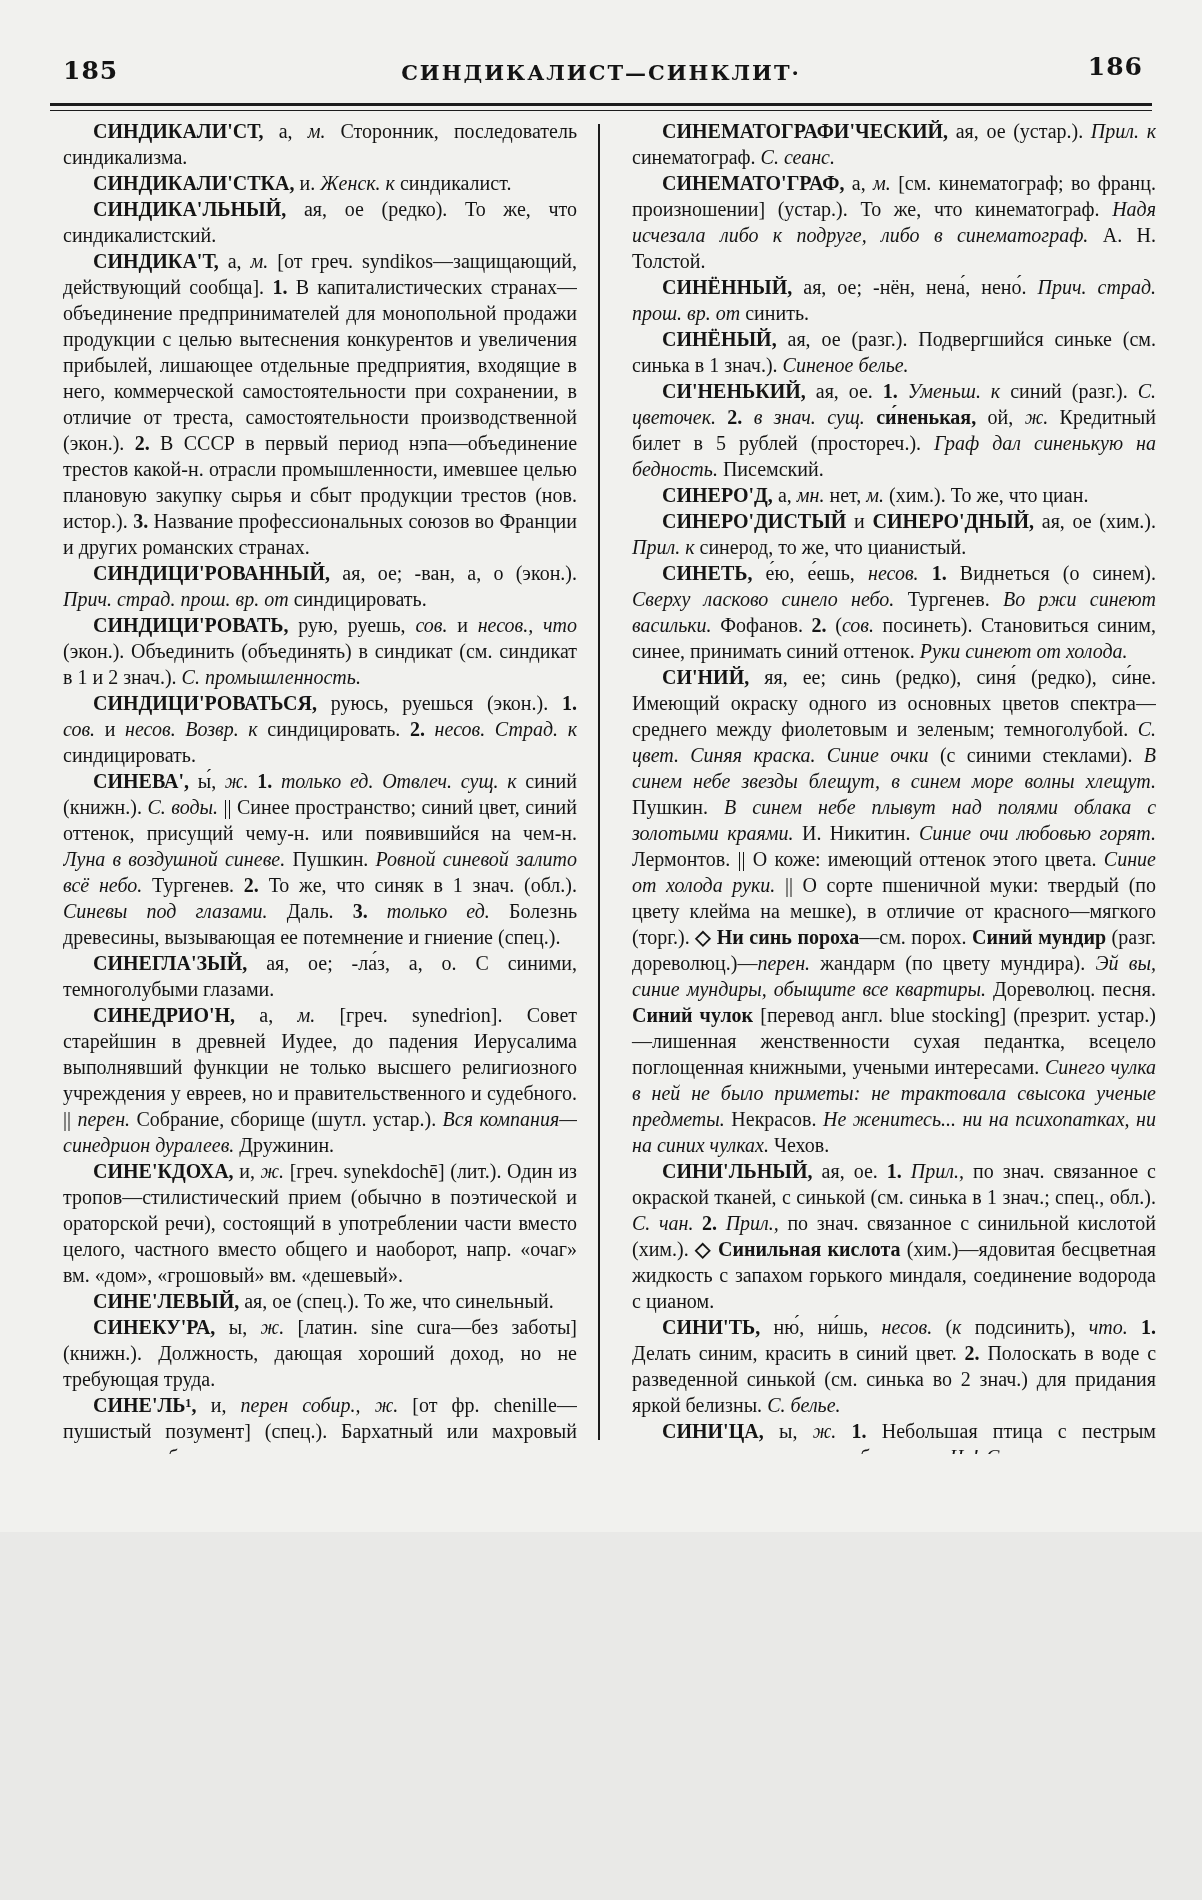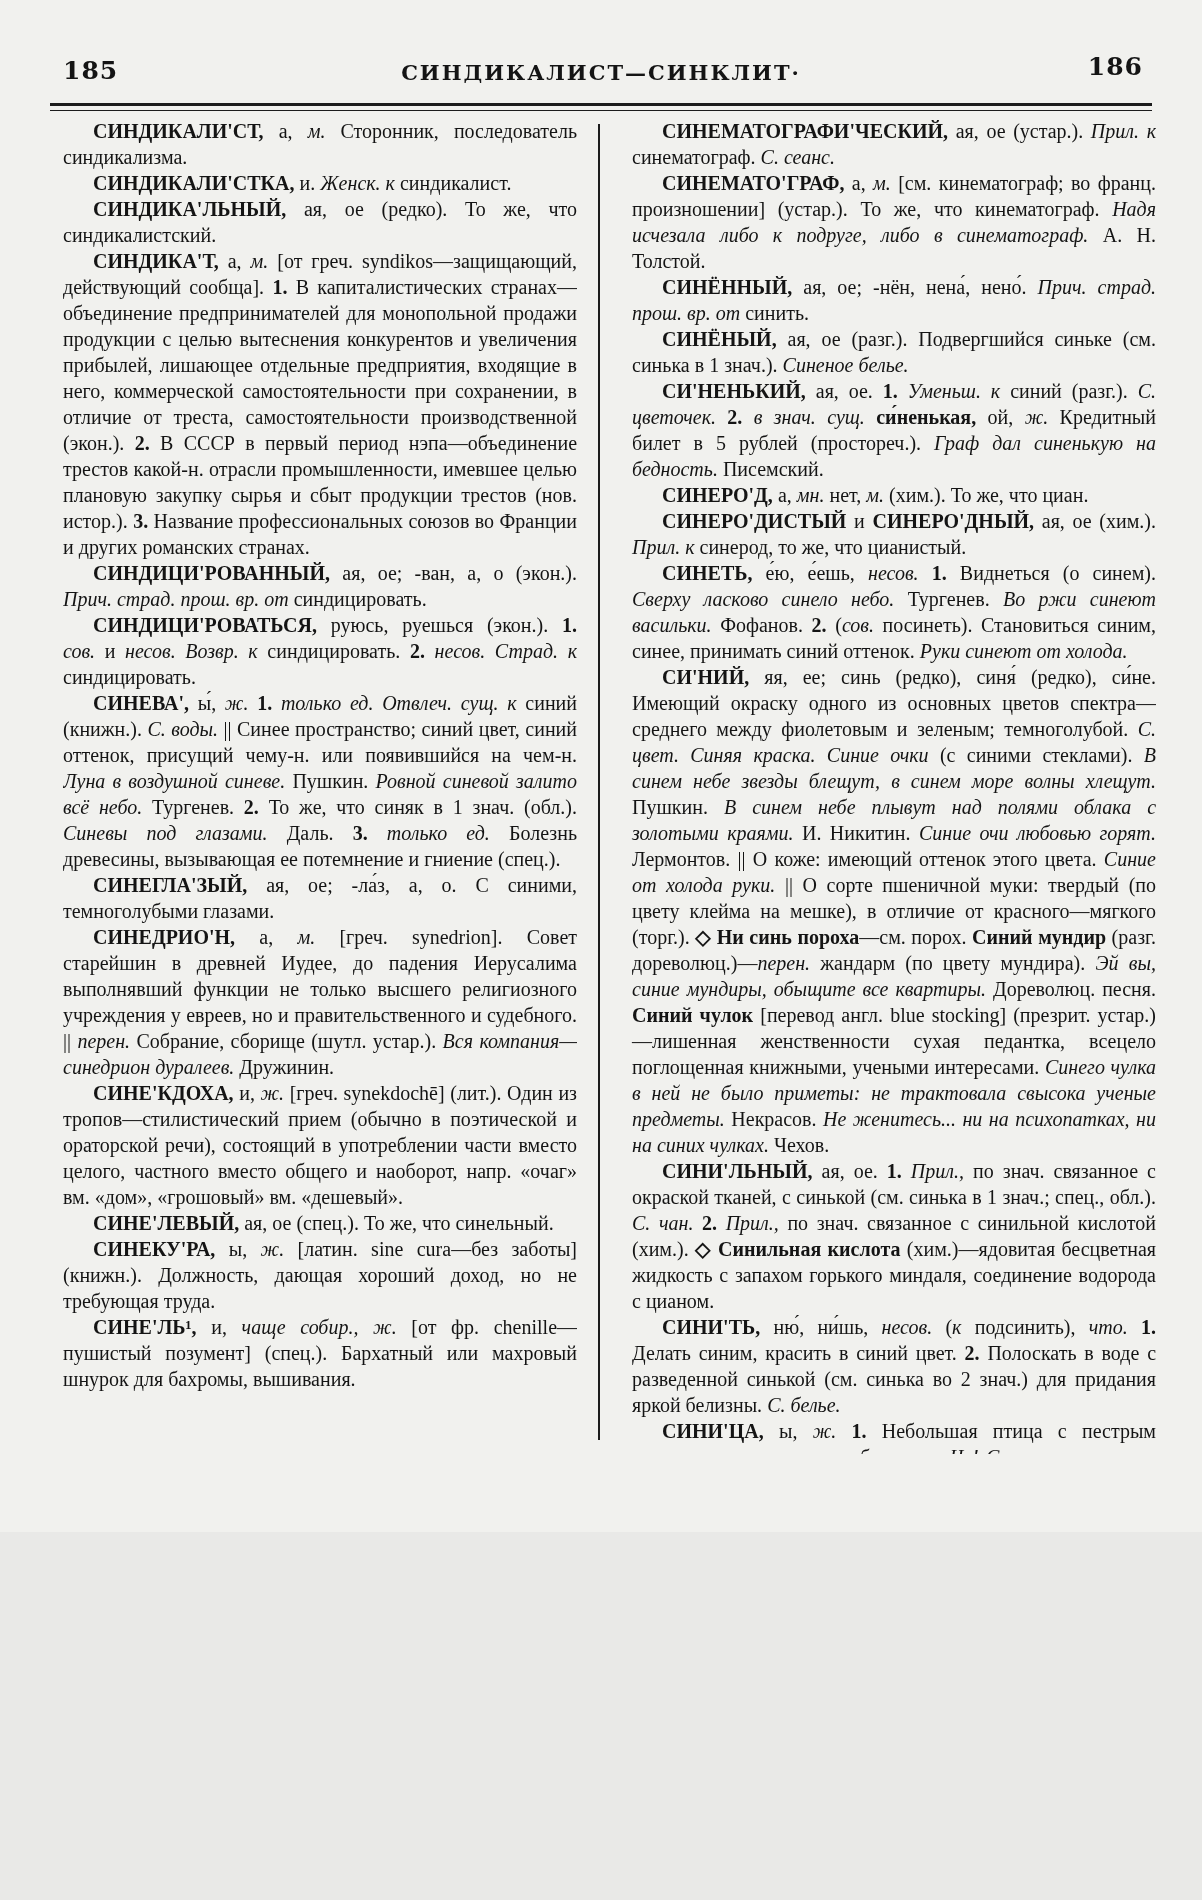--- a/index.html
+++ b/index.html
@@ -69,28 +69,29 @@
 
   <div class="header-rule"></div>
 
   <div class="columns">
     <div class="column left">
         <p class="entry"><span class="run-b">СИНДИКАЛИ'СТ, </span><span class="run-r">а, </span><span class="run-i">м. </span><span class="run-r">Сторонник, последователь синдикализма.</span></p>
         <p class="entry"><span class="run-b">СИНДИКАЛИ'СТКА, </span><span class="run-r">и. </span><span class="run-i">Женск. к </span><span class="run-r">синдикалист.</span></p>
         <p class="entry"><span class="run-b">СИНДИКА'ЛЬНЫЙ, </span><span class="run-r">ая, ое (редко). То же, что синдикалистский.</span></p>
         <p class="entry"><span class="run-b">СИНДИКА'Т, </span><span class="run-r">а, </span><span class="run-i">м. </span><span class="run-r">[от греч. syndikos—защищающий, действующий сообща]. </span><span class="run-b">1. </span><span class="run-r">В капиталистических странах—объединение предпринимателей для монопольной продажи продукции с целью вытеснения конкурентов и увеличения прибылей, лишающее отдельные предприятия, входящие в него, коммерческой самостоятельности при сохранении, в отличие от треста, самостоятельности производственной (экон.). </span><span class="run-b">2. </span><span class="run-r">В СССР в первый период нэпа—объединение трестов какой-н. отрасли промышленности, имевшее целью плановую закупку сырья и сбыт продукции трестов (нов. истор.). </span><span class="run-b">3. </span><span class="run-r">Название профессиональных союзов во Франции и других романских странах.</span></p>
         <p class="entry"><span class="run-b">СИНДИЦИ'РОВАННЫЙ, </span><span class="run-r">ая, ое; -ван, а, о (экон.). </span><span class="run-i">Прич. страд. прош. вр. от </span><span class="run-r">синдицировать.</span></p>
+        <p class="entry"><span class="run-b">СИНДИЦИ'РОВАТЬ, </span><span class="run-r">рую, руешь, </span><span class="run-i">сов. </span><span class="run-r">и </span><span class="run-i">несов., что </span><span class="run-r">(экон.). Объединить (объединять) в синдикат (см. синдикат в 1 и 2 знач.). </span><span class="run-i">С. промышленность.</span></p>
         <p class="entry"><span class="run-b">СИНДИЦИ'РОВАТЬСЯ, </span><span class="run-r">руюсь, руешься (экон.). </span><span class="run-b">1. </span><span class="run-i">сов. </span><span class="run-r">и </span><span class="run-i">несов. Возвр. к </span><span class="run-r">синдицировать. </span><span class="run-b">2. </span><span class="run-i">несов. Страд. к </span><span class="run-r">синдицировать.</span></p>
         <p class="entry"><span class="run-b">СИНЕВА', </span><span class="run-r">ы́, </span><span class="run-i">ж. </span><span class="run-b">1. </span><span class="run-i">только ед. Отвлеч. сущ. к </span><span class="run-r">синий (книжн.). </span><span class="run-i">С. воды. </span><span class="run-r">|| Синее пространство; синий цвет, синий оттенок, присущий чему-н. или появившийся на чем-н. </span><span class="run-i">Луна в воздушной синеве. </span><span class="run-r">Пушкин. </span><span class="run-i">Ровной синевой залито всё небо. </span><span class="run-r">Тургенев. </span><span class="run-b">2. </span><span class="run-r">То же, что синяк в 1 знач. (обл.). </span><span class="run-i">Синевы под глазами. </span><span class="run-r">Даль. </span><span class="run-b">3. </span><span class="run-i">только ед. </span><span class="run-r">Болезнь древесины, вызывающая ее потемнение и гниение (спец.).</span></p>
         <p class="entry"><span class="run-b">СИНЕГЛА'ЗЫЙ, </span><span class="run-r">ая, ое; -ла́з, а, о. С синими, темноголубыми глазами.</span></p>
         <p class="entry"><span class="run-b">СИНЕДРИО'Н, </span><span class="run-r">а, </span><span class="run-i">м. </span><span class="run-r">[греч. synedrion]. Совет старейшин в древней Иудее, до падения Иерусалима выполнявший функции не только высшего религиозного учреждения у евреев, но и правительственного и судебного. || </span><span class="run-i">перен. </span><span class="run-r">Собрание, сборище (шутл. устар.). </span><span class="run-i">Вся компания—синедрион дуралеев. </span><span class="run-r">Дружинин.</span></p>
         <p class="entry"><span class="run-b">СИНЕ'КДОХА, </span><span class="run-r">и, </span><span class="run-i">ж. </span><span class="run-r">[греч. synekdochē] (лит.). Один из тропов—стилистический прием (обычно в поэтической и ораторской речи), состоящий в употреблении части вместо целого, частного вместо общего и наоборот, напр. «очаг» вм. «дом», «грошовый» вм. «дешевый».</span></p>
         <p class="entry"><span class="run-b">СИНЕ'ЛЕВЫЙ, </span><span class="run-r">ая, ое (спец.). То же, что синельный.</span></p>
         <p class="entry"><span class="run-b">СИНЕКУ'РА, </span><span class="run-r">ы, </span><span class="run-i">ж. </span><span class="run-r">[латин. sine cura—без заботы] (книжн.). Должность, дающая хороший доход, но не требующая труда.</span></p>
-        <p class="entry"><span class="run-b">СИНЕ'ЛЬ¹, </span><span class="run-r">и, </span><span class="run-i">чаще собир., ж. </span><span class="run-r">[от фр. chenille—пушистый позумент] (спец.). Бархатный или махровый шнурок для бахромы, вышивания.</span></p>
+        <p class="entry"><span class="run-b">СИНЕ'ЛЬ¹, </span><span class="run-r">и, </span><span class="run-i">перен собир., ж. </span><span class="run-r">[от фр. chenille—пушистый позумент] (спец.). Бархатный или махровый шнурок для бахромы, вышивания.</span></p>
       </div>
     <div class="divider"></div>
     <div class="column right">
         <p class="entry"><span class="run-b">СИНЕМАТОГРАФИ'ЧЕСКИЙ, </span><span class="run-r">ая, ое (устар.). </span><span class="run-i">Прил. к </span><span class="run-r">синематограф. </span><span class="run-i">С. сеанс.</span></p>
         <p class="entry"><span class="run-b">СИНЕМАТО'ГРАФ, </span><span class="run-r">а, </span><span class="run-i">м. </span><span class="run-r">[см. кинематограф; во франц. произношении] (устар.). То же, что кинематограф. </span><span class="run-i">Надя исчезала либо к подруге, либо в синематограф. </span><span class="run-r">А. Н. Толстой.</span></p>
         <p class="entry"><span class="run-b">СИНЁННЫЙ, </span><span class="run-r">ая, ое; -нён, нена́, нено́. </span><span class="run-i">Прич. страд. прош. вр. от </span><span class="run-r">синить.</span></p>
         <p class="entry"><span class="run-b">СИНЁНЫЙ, </span><span class="run-r">ая, ое (разг.). Подвергшийся синьке (см. синька в 1 знач.). </span><span class="run-i">Синеное белье.</span></p>
         <p class="entry"><span class="run-b">СИ'НЕНЬКИЙ, </span><span class="run-r">ая, ое. </span><span class="run-b">1. </span><span class="run-i">Уменьш. к </span><span class="run-r">синий (разг.). </span><span class="run-i">С. цветочек. </span><span class="run-b">2. </span><span class="run-i">в знач. сущ. </span><span class="run-b">си́ненькая, </span><span class="run-r">ой, </span><span class="run-i">ж. </span><span class="run-r">Кредитный билет в 5 рублей (простореч.). </span><span class="run-i">Граф дал синенькую на бедность. </span><span class="run-r">Писемский.</span></p>
         <p class="entry"><span class="run-b">СИНЕРО'Д, </span><span class="run-r">а, </span><span class="run-i">мн. </span><span class="run-r">нет, </span><span class="run-i">м. </span><span class="run-r">(хим.). То же, что циан.</span></p>
         <p class="entry"><span class="run-b">СИНЕРО'ДИСТЫЙ </span><span class="run-r">и </span><span class="run-b">СИНЕРО'ДНЫЙ, </span><span class="run-r">ая, ое (хим.). </span><span class="run-i">Прил. к </span><span class="run-r">синерод, то же, что цианистый.</span></p>

